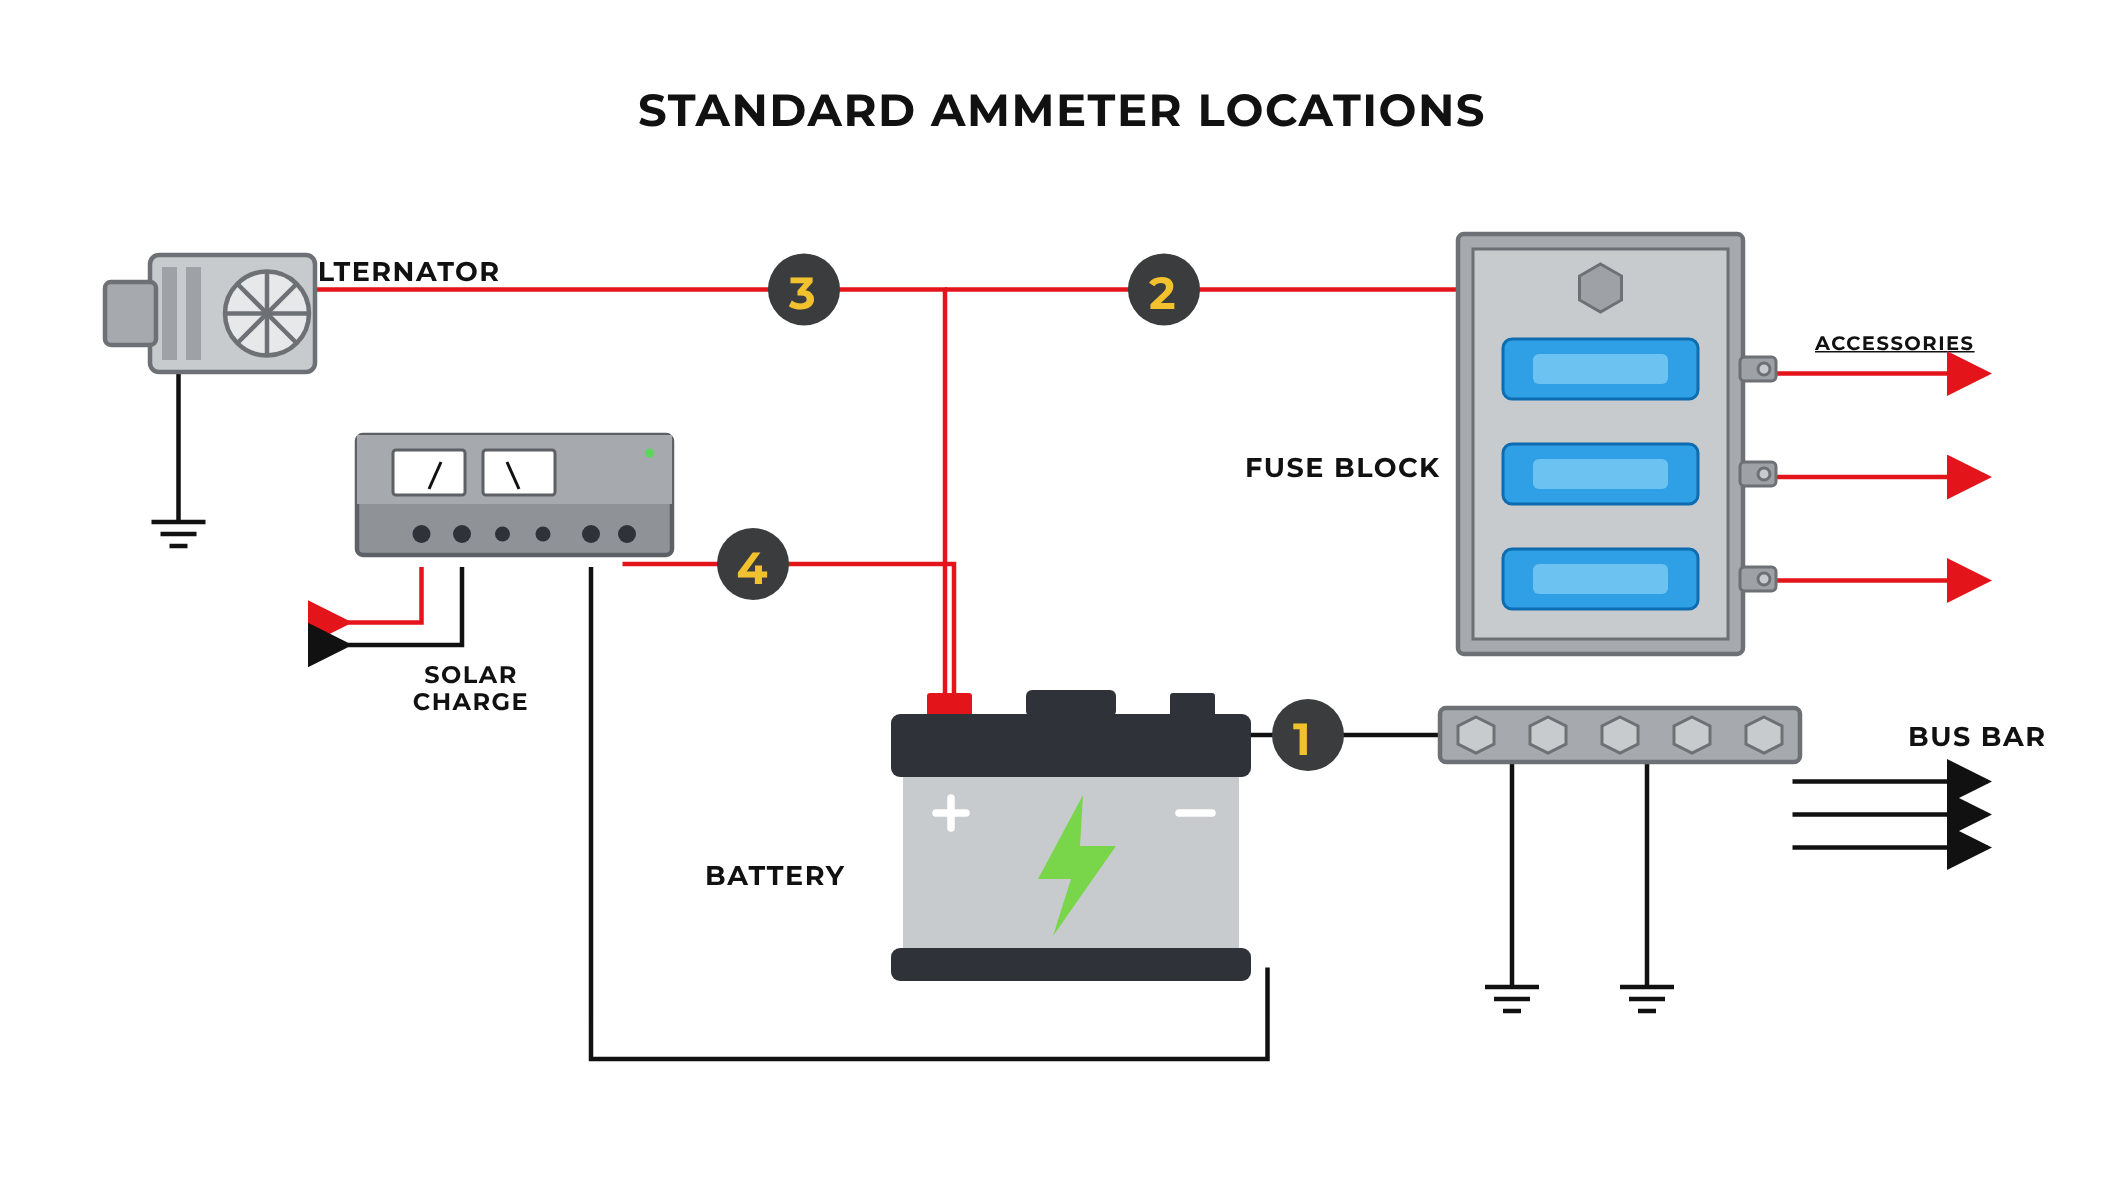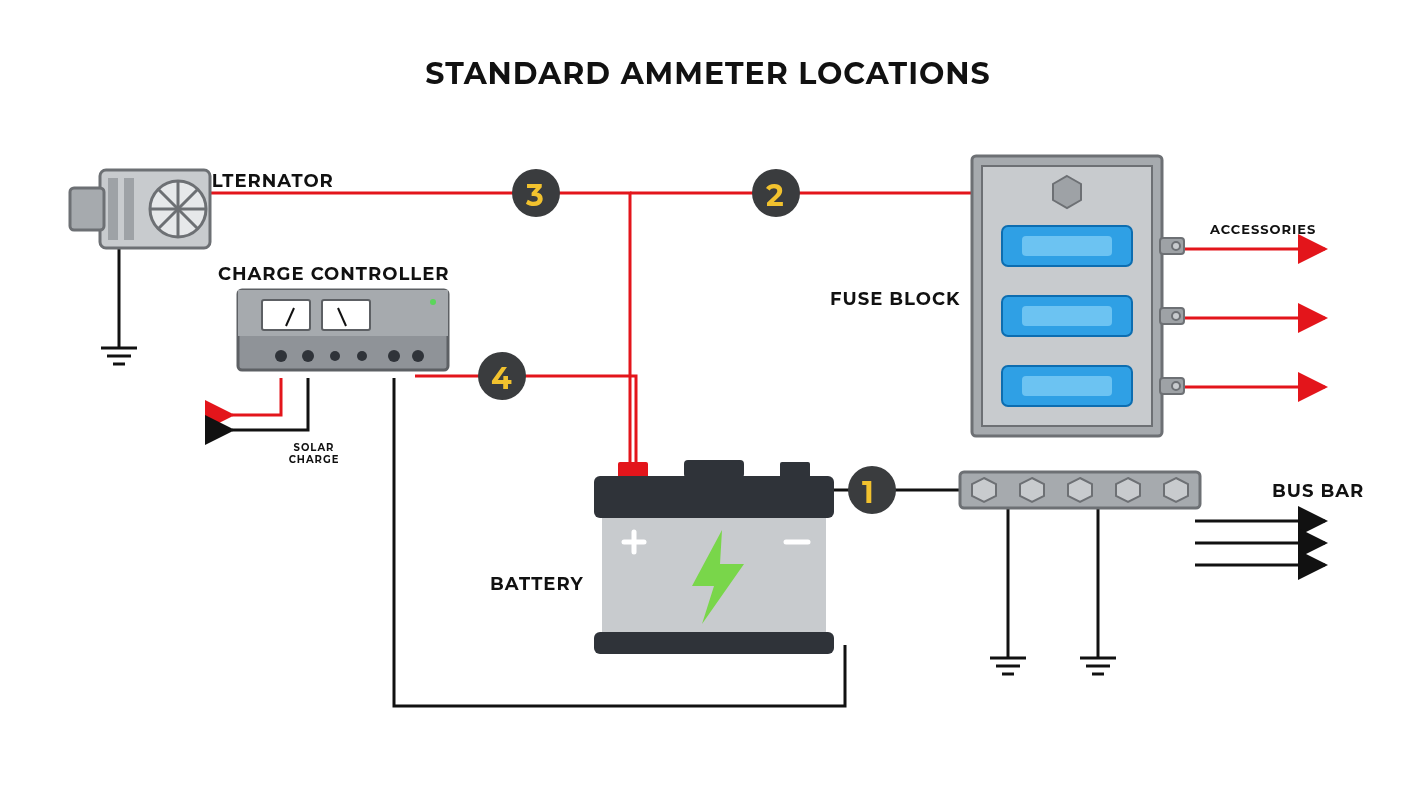--- a/index.html
+++ b/index.html
@@ -16,42 +16,41 @@
     width: 1416px;
     height: 797px;
   }
   .label {
     position: absolute;
     font-weight: 700;
     letter-spacing: 1px;
     font-size: 18px;
     white-space: nowrap;
   }
-  .label.small { font-size: 10px; line-height: 1.15; text-align: center; }
-  .label.tiny  { font-size: 13px; }
+  .label.small { font-size: 16px; line-height: 1.15; text-align: center; }
+  .label.tiny  { font-size: 13px; text-decoration: underline; }
   svg { position: absolute; top: 0; left: 0; }
 </style>
 </head>
 <body>
 
 <div class="stage">
 
   <div class="label" style="left:0; right:0; top:55px; text-align:center; font-size:30px; letter-spacing:1px;">STANDARD AMMETER LOCATIONS</div>
 
   <div class="label" style="left:197px; top:170px;">ALTERNATOR</div>
 
-  <div class="label" style="left:218px; top:263px;">CHARGE CONTROLLER</div>
 
   <div class="label small" style="left:274px; top:442px; width:80px;">
        <span>SOLAR</span><br>
        <span>CHARGE</span></div>
 
-  <div class="label" style="left:490px; top:573px;">BATTERY</div>
-
-  <div class="label" style="left:830px; top:288px; text-align:right; width:130px;">FUSE BLOCK</div>
+  <div class="label" style="left:470px; top:573px;">BATTERY</div>
+
+  <div class="label" style="left:830px; top:301px; text-align:right; width:130px;">FUSE BLOCK</div>
 
   <div class="label" style="left:1272px; top:480px;">BUS BAR</div>
 
   <div class="label tiny" style="left:1210px; top:221px; font-weight:700;">ACCESSORIES</div>
 
   <svg width="1416" height="797" viewBox="0 0 1416 797">
     <defs>
       <marker id="arrRed" markerWidth="10" markerHeight="10" refX="9" refY="5" orient="auto">
         <path d="M0,0 L10,5 L0,10 Z" fill="#E3151B"></path>
       </marker>

